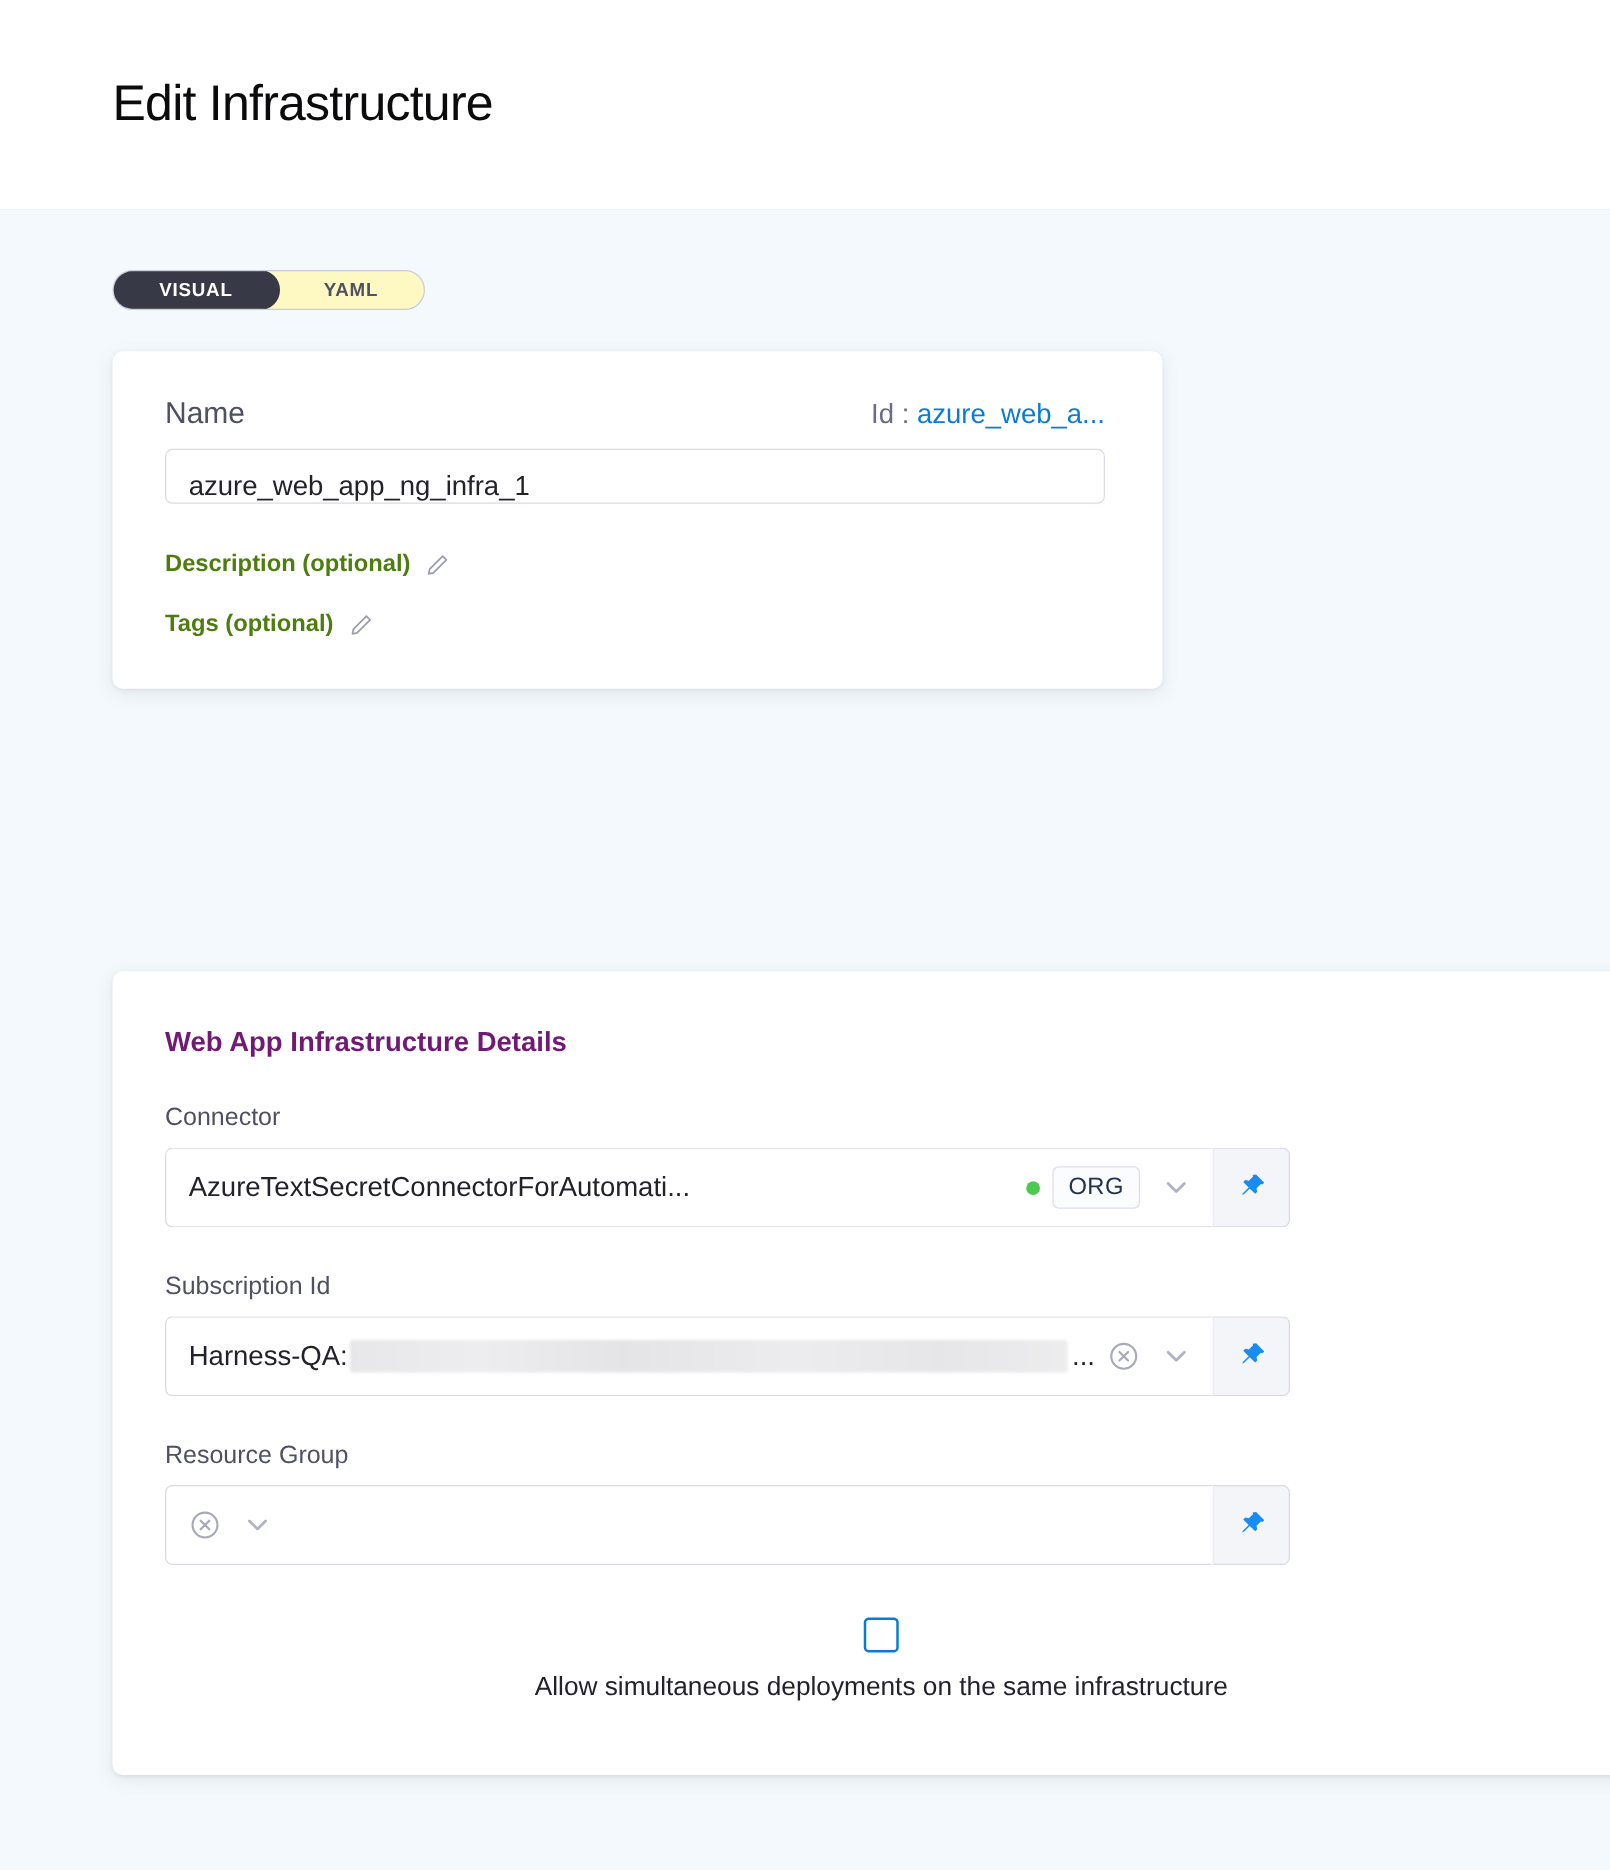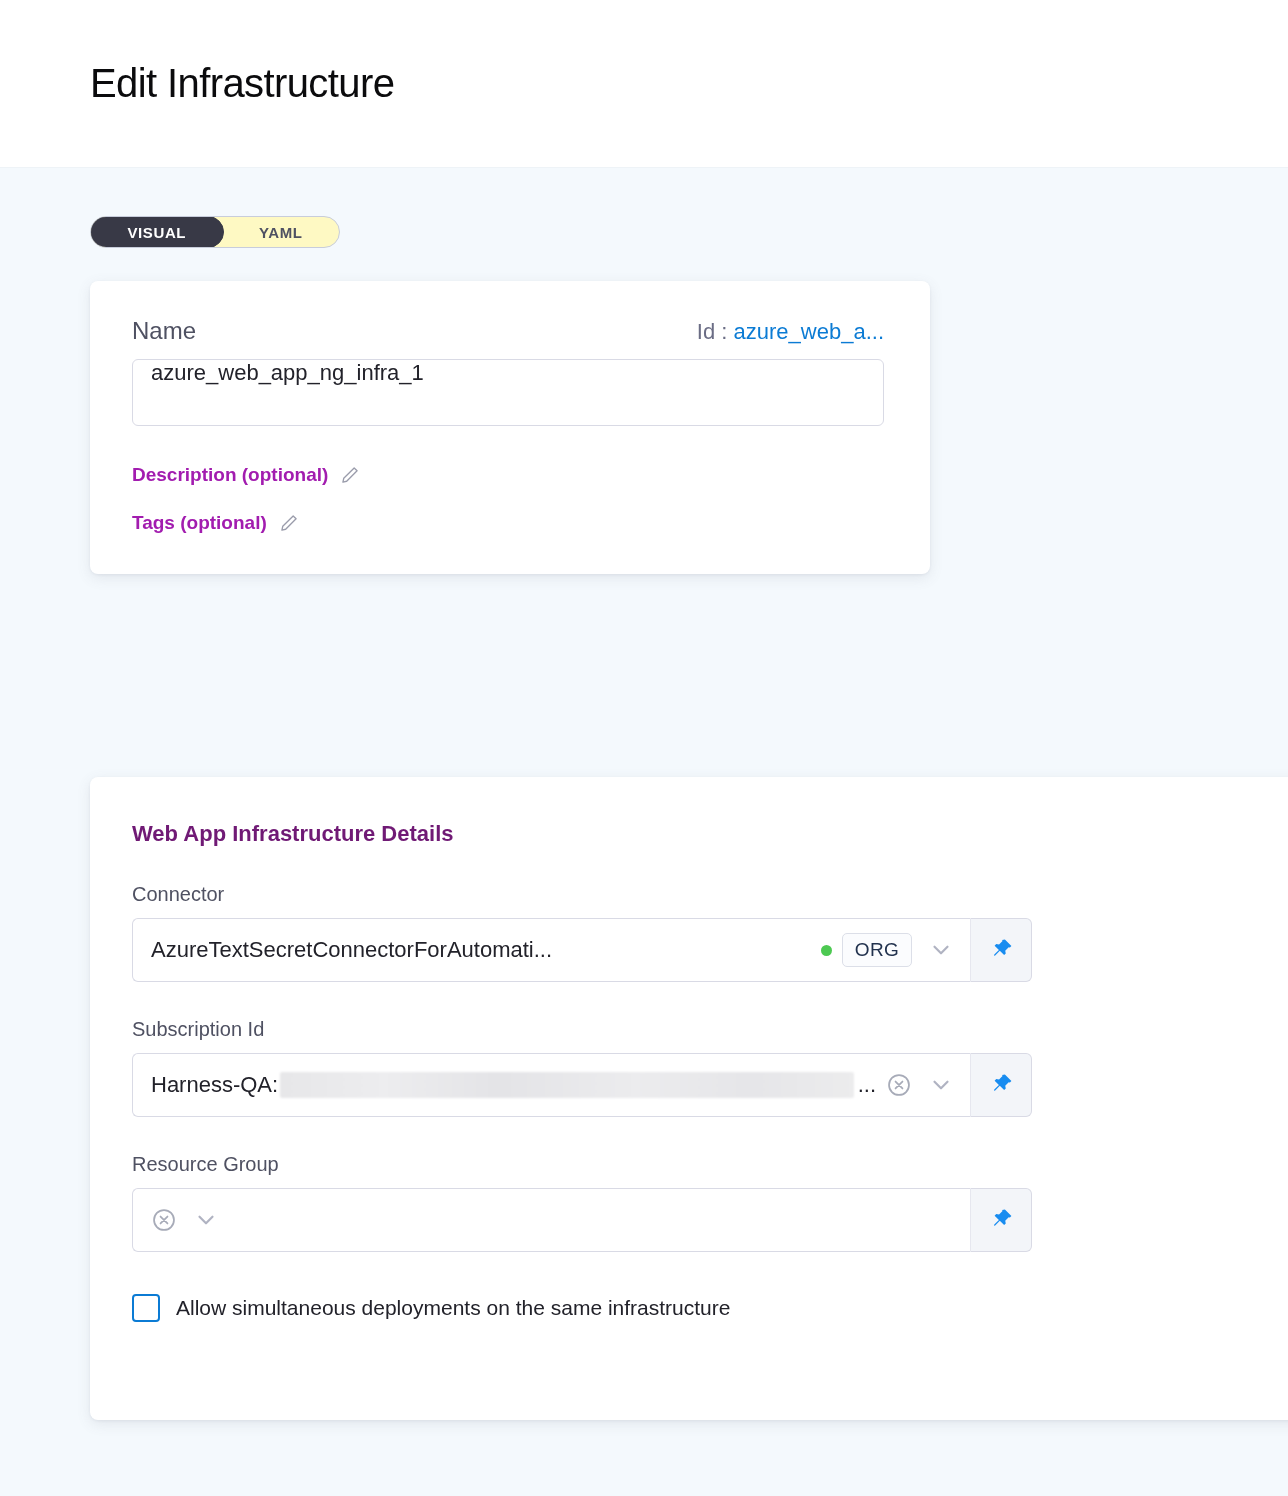--- a/index.html
+++ b/index.html
@@ -94,42 +94,42 @@
     font-size: 24px;
     color: #4f5162;
     font-weight: 400;
   }
   .id-wrap { font-size: 22px; color: #6b6d85; white-space: nowrap; }
   .id-link { color: #0b7bd4; text-decoration: none; cursor: pointer; }
 
   .text-input {
     margin-top: 14px;
     width: 752px;
-    height: 67px;
+    height: 44px;
     border: 1px solid #d9dae5;
     border-radius: 6px;
     background: #ffffff;
     display: flex;
-    align-items: flex-start;
+    align-items: flex-end;
     padding: 0 18px;
     font-size: 22px;
     color: #22222a;
   }
 
   .optional-line {
     display: flex;
     align-items: center;
     gap: 12px;
     margin-top: 38px;
   }
   .optional-line.tags { margin-top: 26px; }
   .optional-label {
     font-size: 19px;
     font-weight: 700;
-    color: #a21caf;
+    color: #4d7c0f;
   }
   .pencil { width: 20px; height: 20px; display: block; cursor: pointer; }
 
   
   .section-title {
     font-size: 22px;
     font-weight: 700;
     color: #701a75;
   }
   .field { margin-top: 36px; }
@@ -203,20 +203,21 @@
     justify-content: center;
     cursor: pointer;
   }
 
   
   .checkbox-row {
     display: flex;
     align-items: center;
     gap: 16px;
     margin-top: 42px;
+    flex-direction: column;
   }
   .checkbox {
     width: 28px; height: 28px;
     border: 2px solid #0b7bd4;
     border-radius: 4px;
     background: #ffffff;
     flex: 0 0 auto;
     cursor: pointer;
   }
   .checkbox-label {

